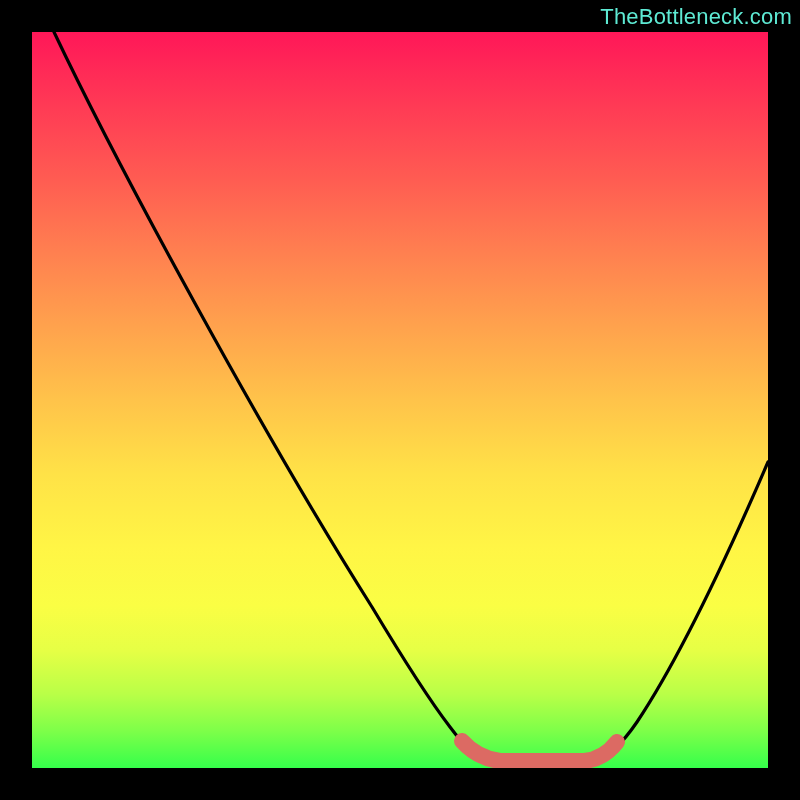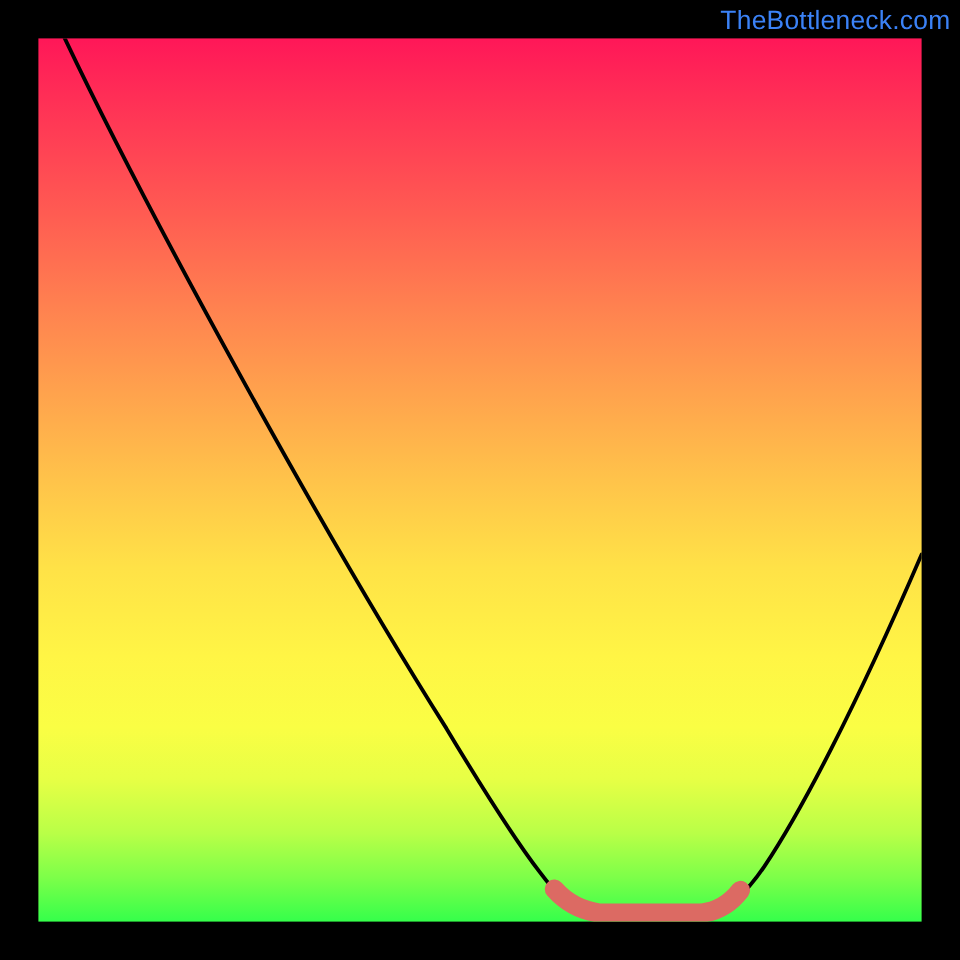--- a/index.html
+++ b/index.html
@@ -44,21 +44,21 @@
     left: 0;
     top: 0;
     width: 736px;
     height: 736px;
     display: block;
   }
   .watermark {
     position: absolute;
     top: 4px;
     right: 8px;
-    color: #3b82f6;
+    color: #5eead4;
     font-size: 22px;
     letter-spacing: 0.2px;
   }
 </style>
 </head>
 <body>
 
 <div class="frame">
 
   <div class="plot-area">

